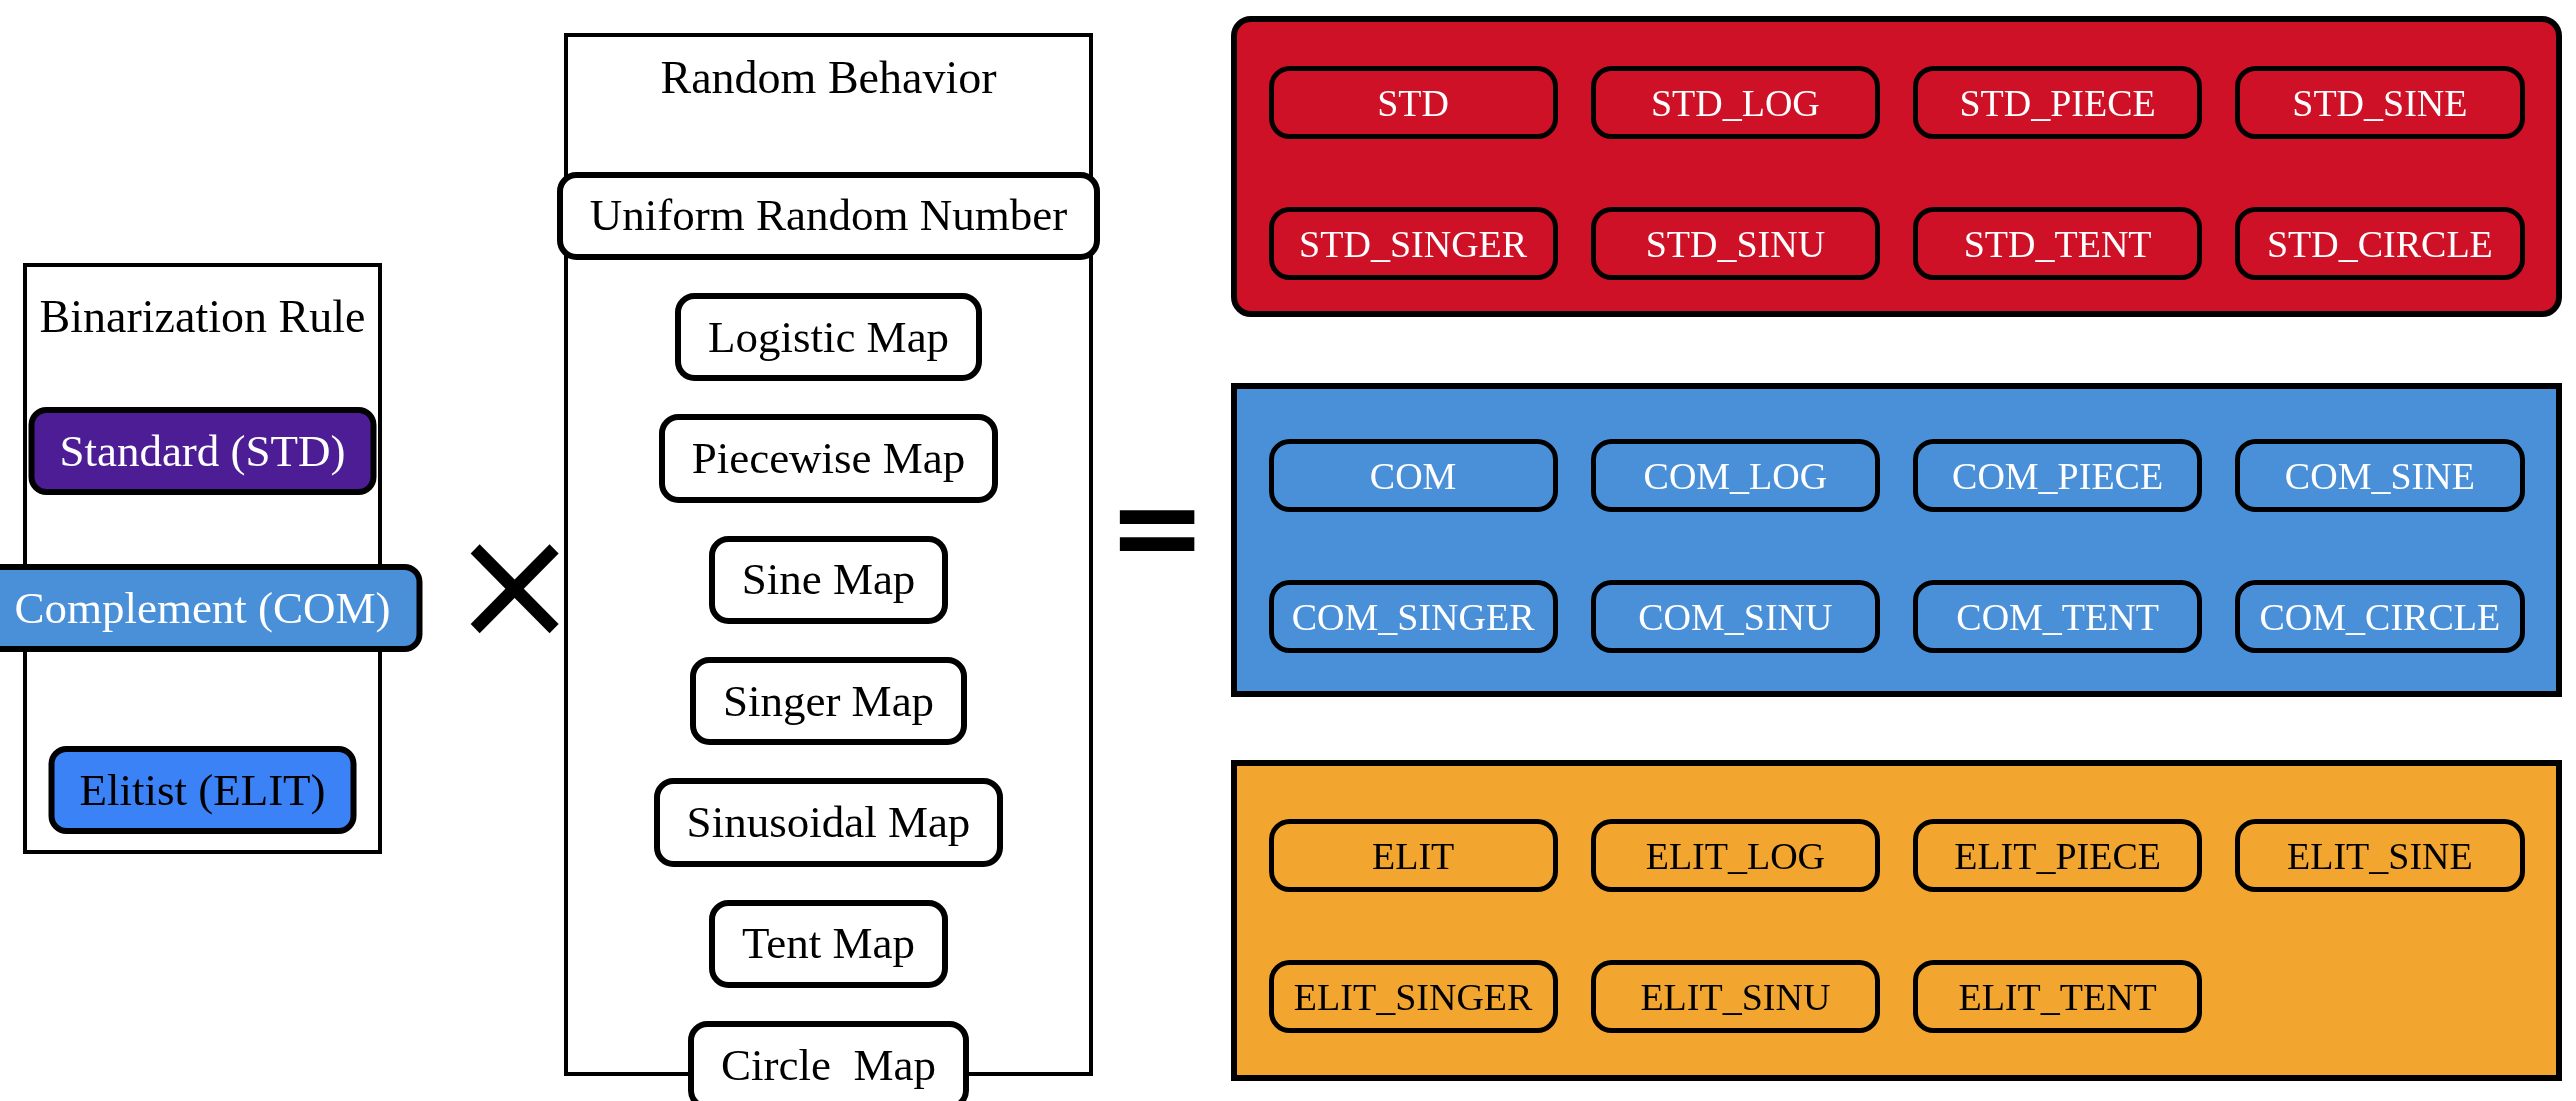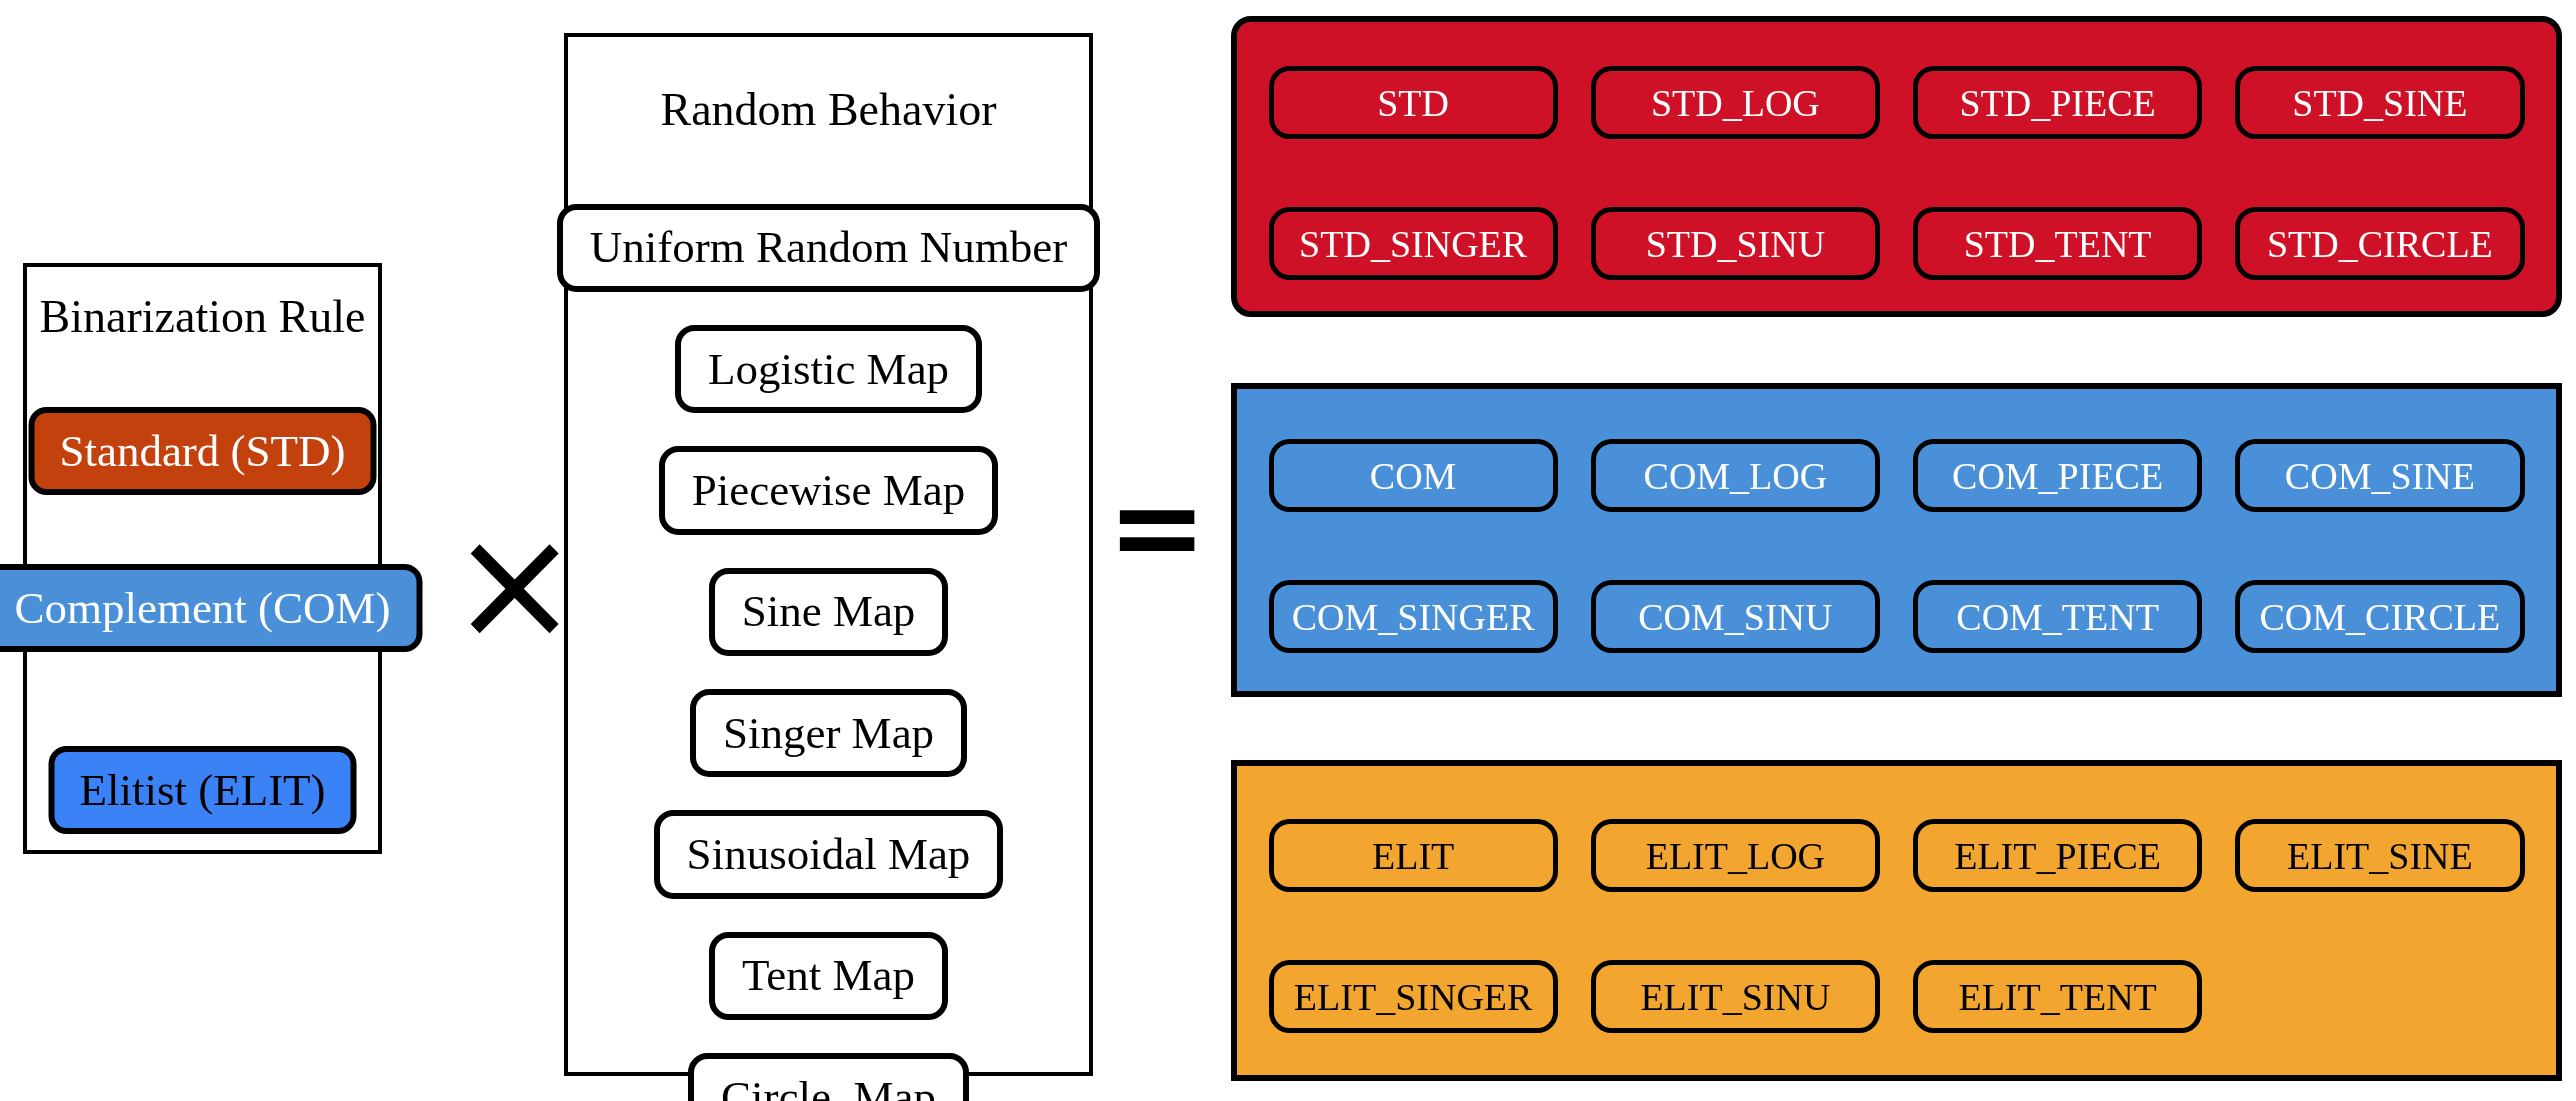--- a/index.html
+++ b/index.html
@@ -21,21 +21,21 @@
   }
   #bin-box { left: 23px;  top: 263px; width: 359px;  height: 591px; }
   #rb-box  { left: 564px; top: 33px;  width: 529px;  height: 1043px; }
 
   .frame-title {
     text-align: center;
     font-size: 46px;
     line-height: 1.25;
   }
   #bin-box .frame-title { padding-top: 20.6px; }
-  #rb-box  .frame-title { padding-top: 44px; }
+  #rb-box  .frame-title { padding-top: 12px; }
 
   
   .bin-pill {
     position: absolute;
     left: 50%;
     transform: translateX(-50%);
     border: 6px solid #000;
     border-radius: 18px;
     font-size: 45px;
     line-height: 1.0;
@@ -102,21 +102,21 @@
     justify-content: center;
     font-size: 38px;
     white-space: nowrap;
   }
 </style>
 </head>
 <body>
 
 <div class="frame" id="bin-box">
   <div class="frame-title">Binarization Rule</div>
-  <div class="bin-pill" id="bin-pill-std" style="background-color: #c2410c; color: rgb(255, 255, 255);">Standard (STD)</div>
+  <div class="bin-pill" id="bin-pill-std" style="background-color: #4c1d95; color: rgb(255, 255, 255);">Standard (STD)</div>
   <div class="bin-pill" id="bin-pill-com" style="background-color: rgb(74, 144, 217); color: rgb(255, 255, 255);">Complement (COM)</div>
   <div class="bin-pill" id="bin-pill-elit" style="background-color: #3b82f6; color: rgb(0, 0, 0);">Elitist (ELIT)</div>
 </div>
 
 <div class="operator" id="times-op">×</div>
 
 <div class="frame" id="rb-box">
   <div class="frame-title">Random Behavior</div>
   <div class="rb-list">
     <div class="rb-pill">Uniform Random Number</div>

